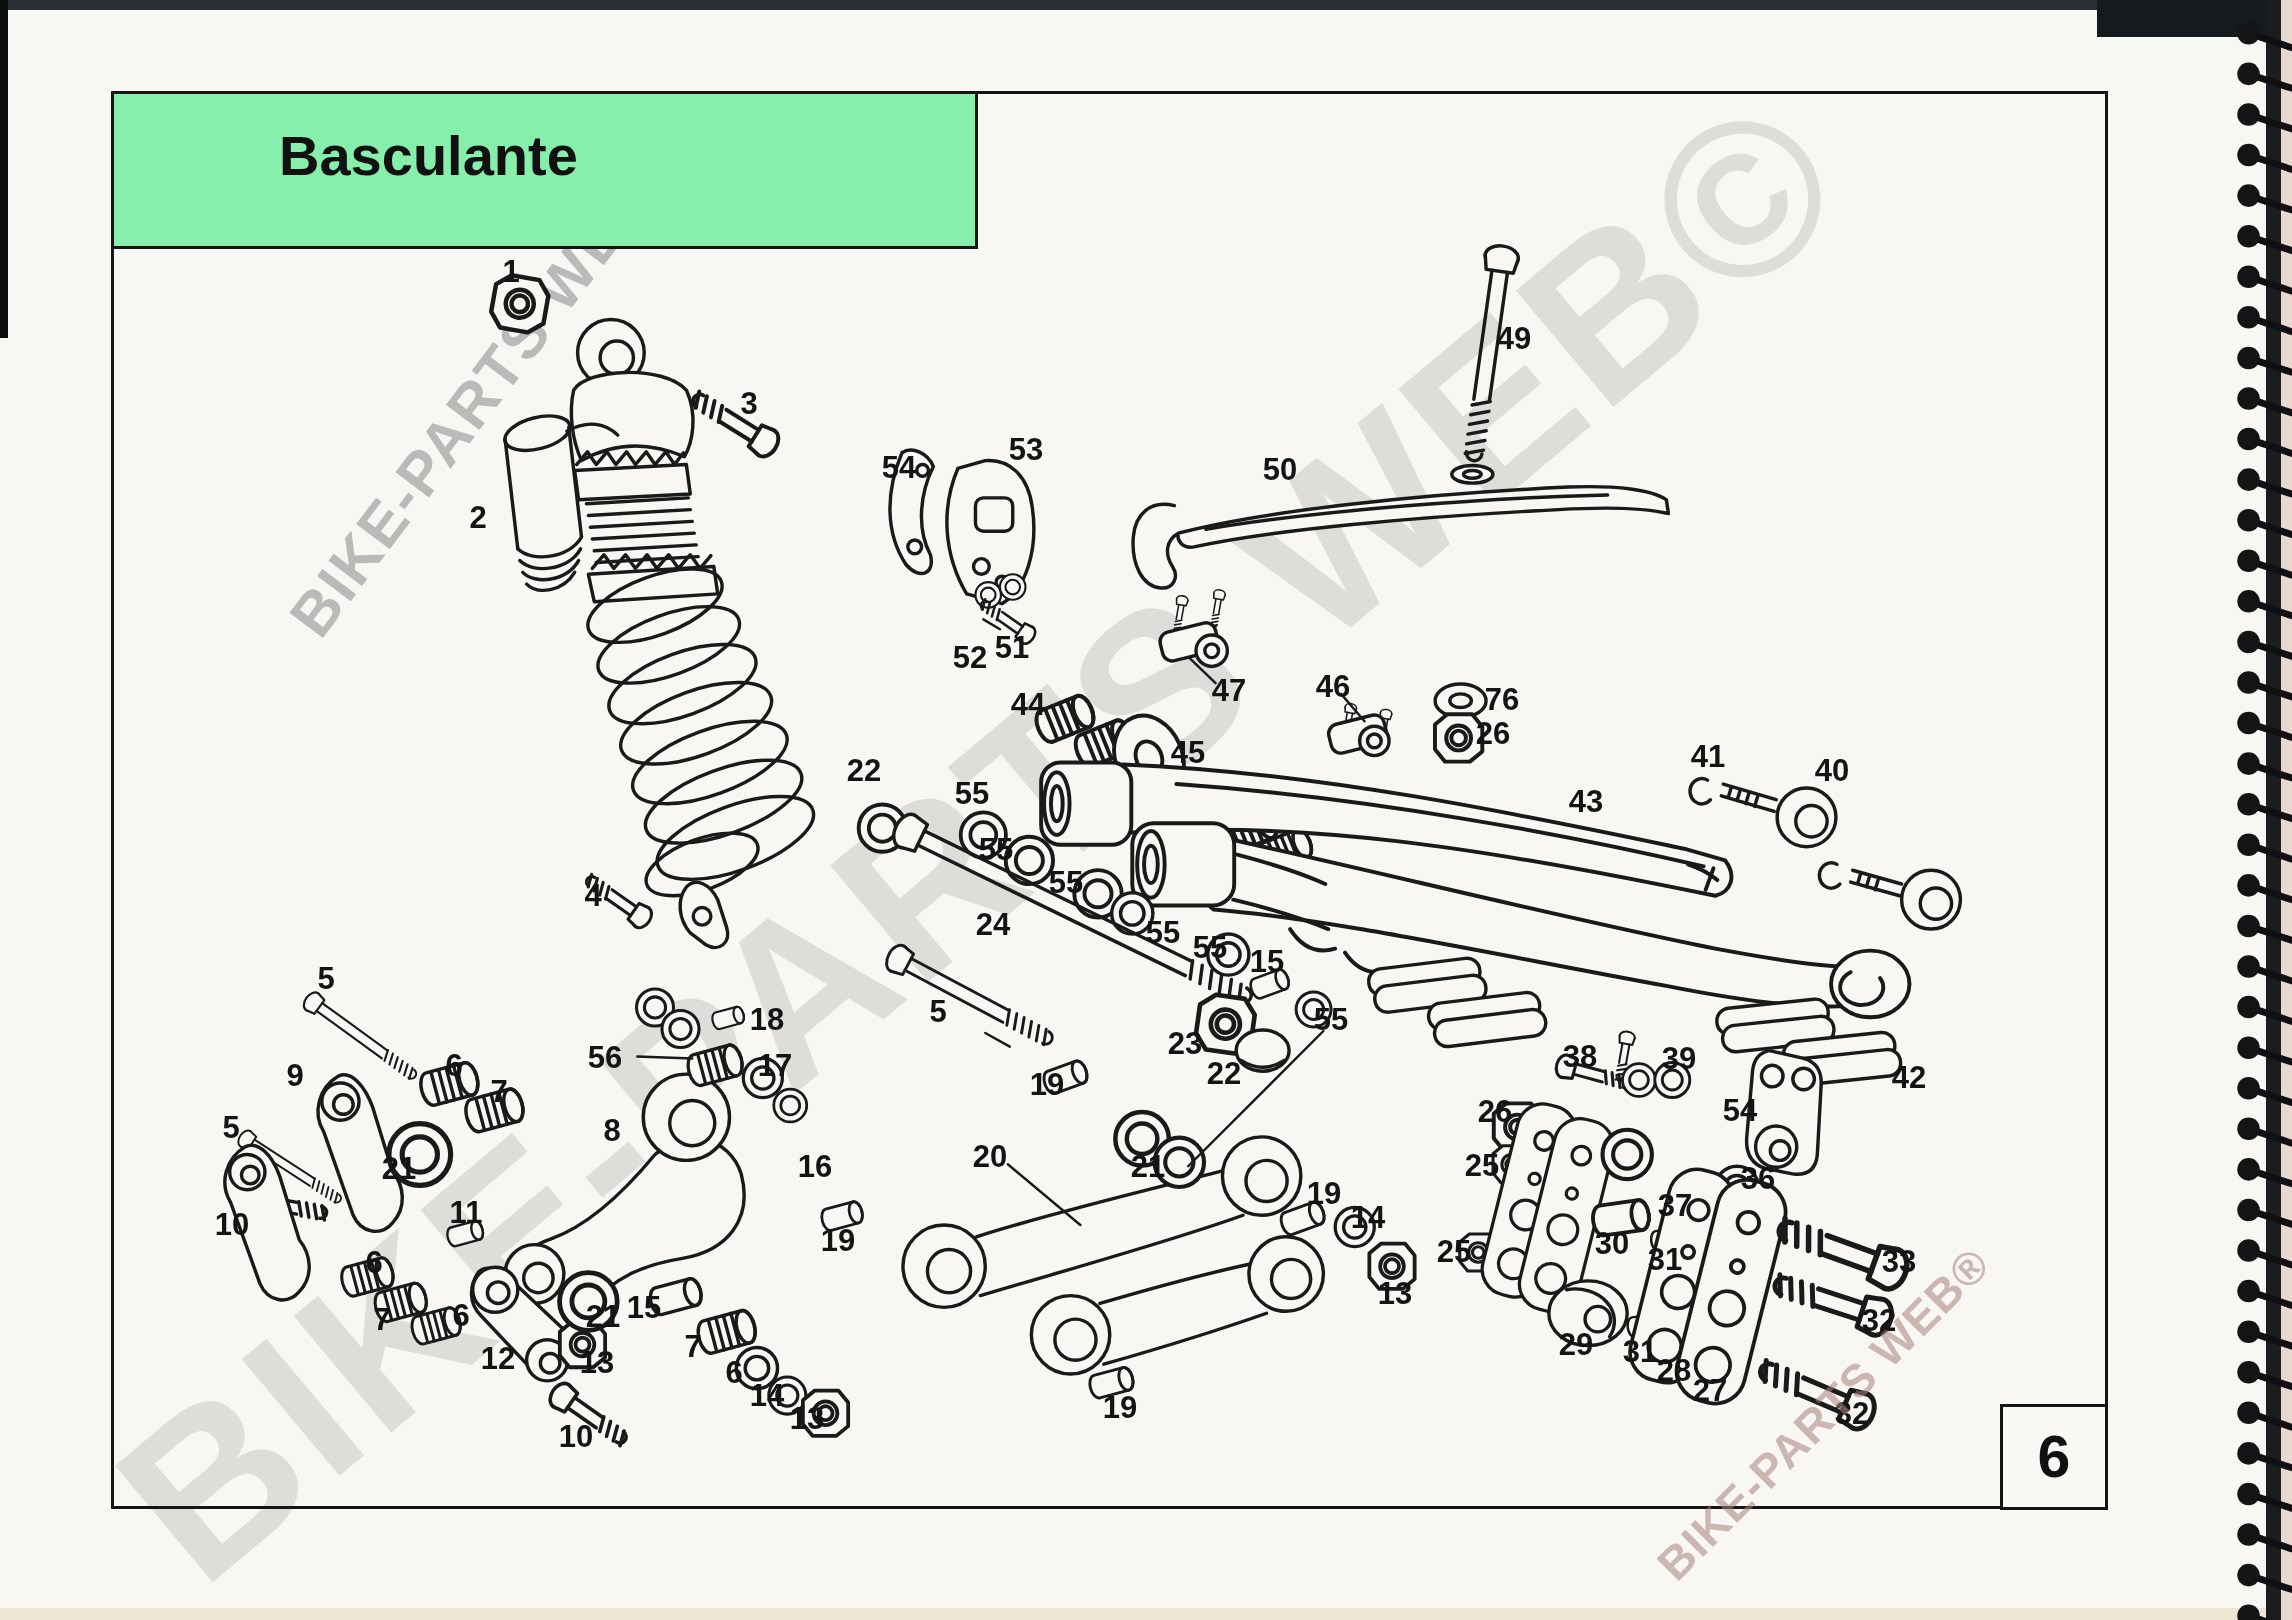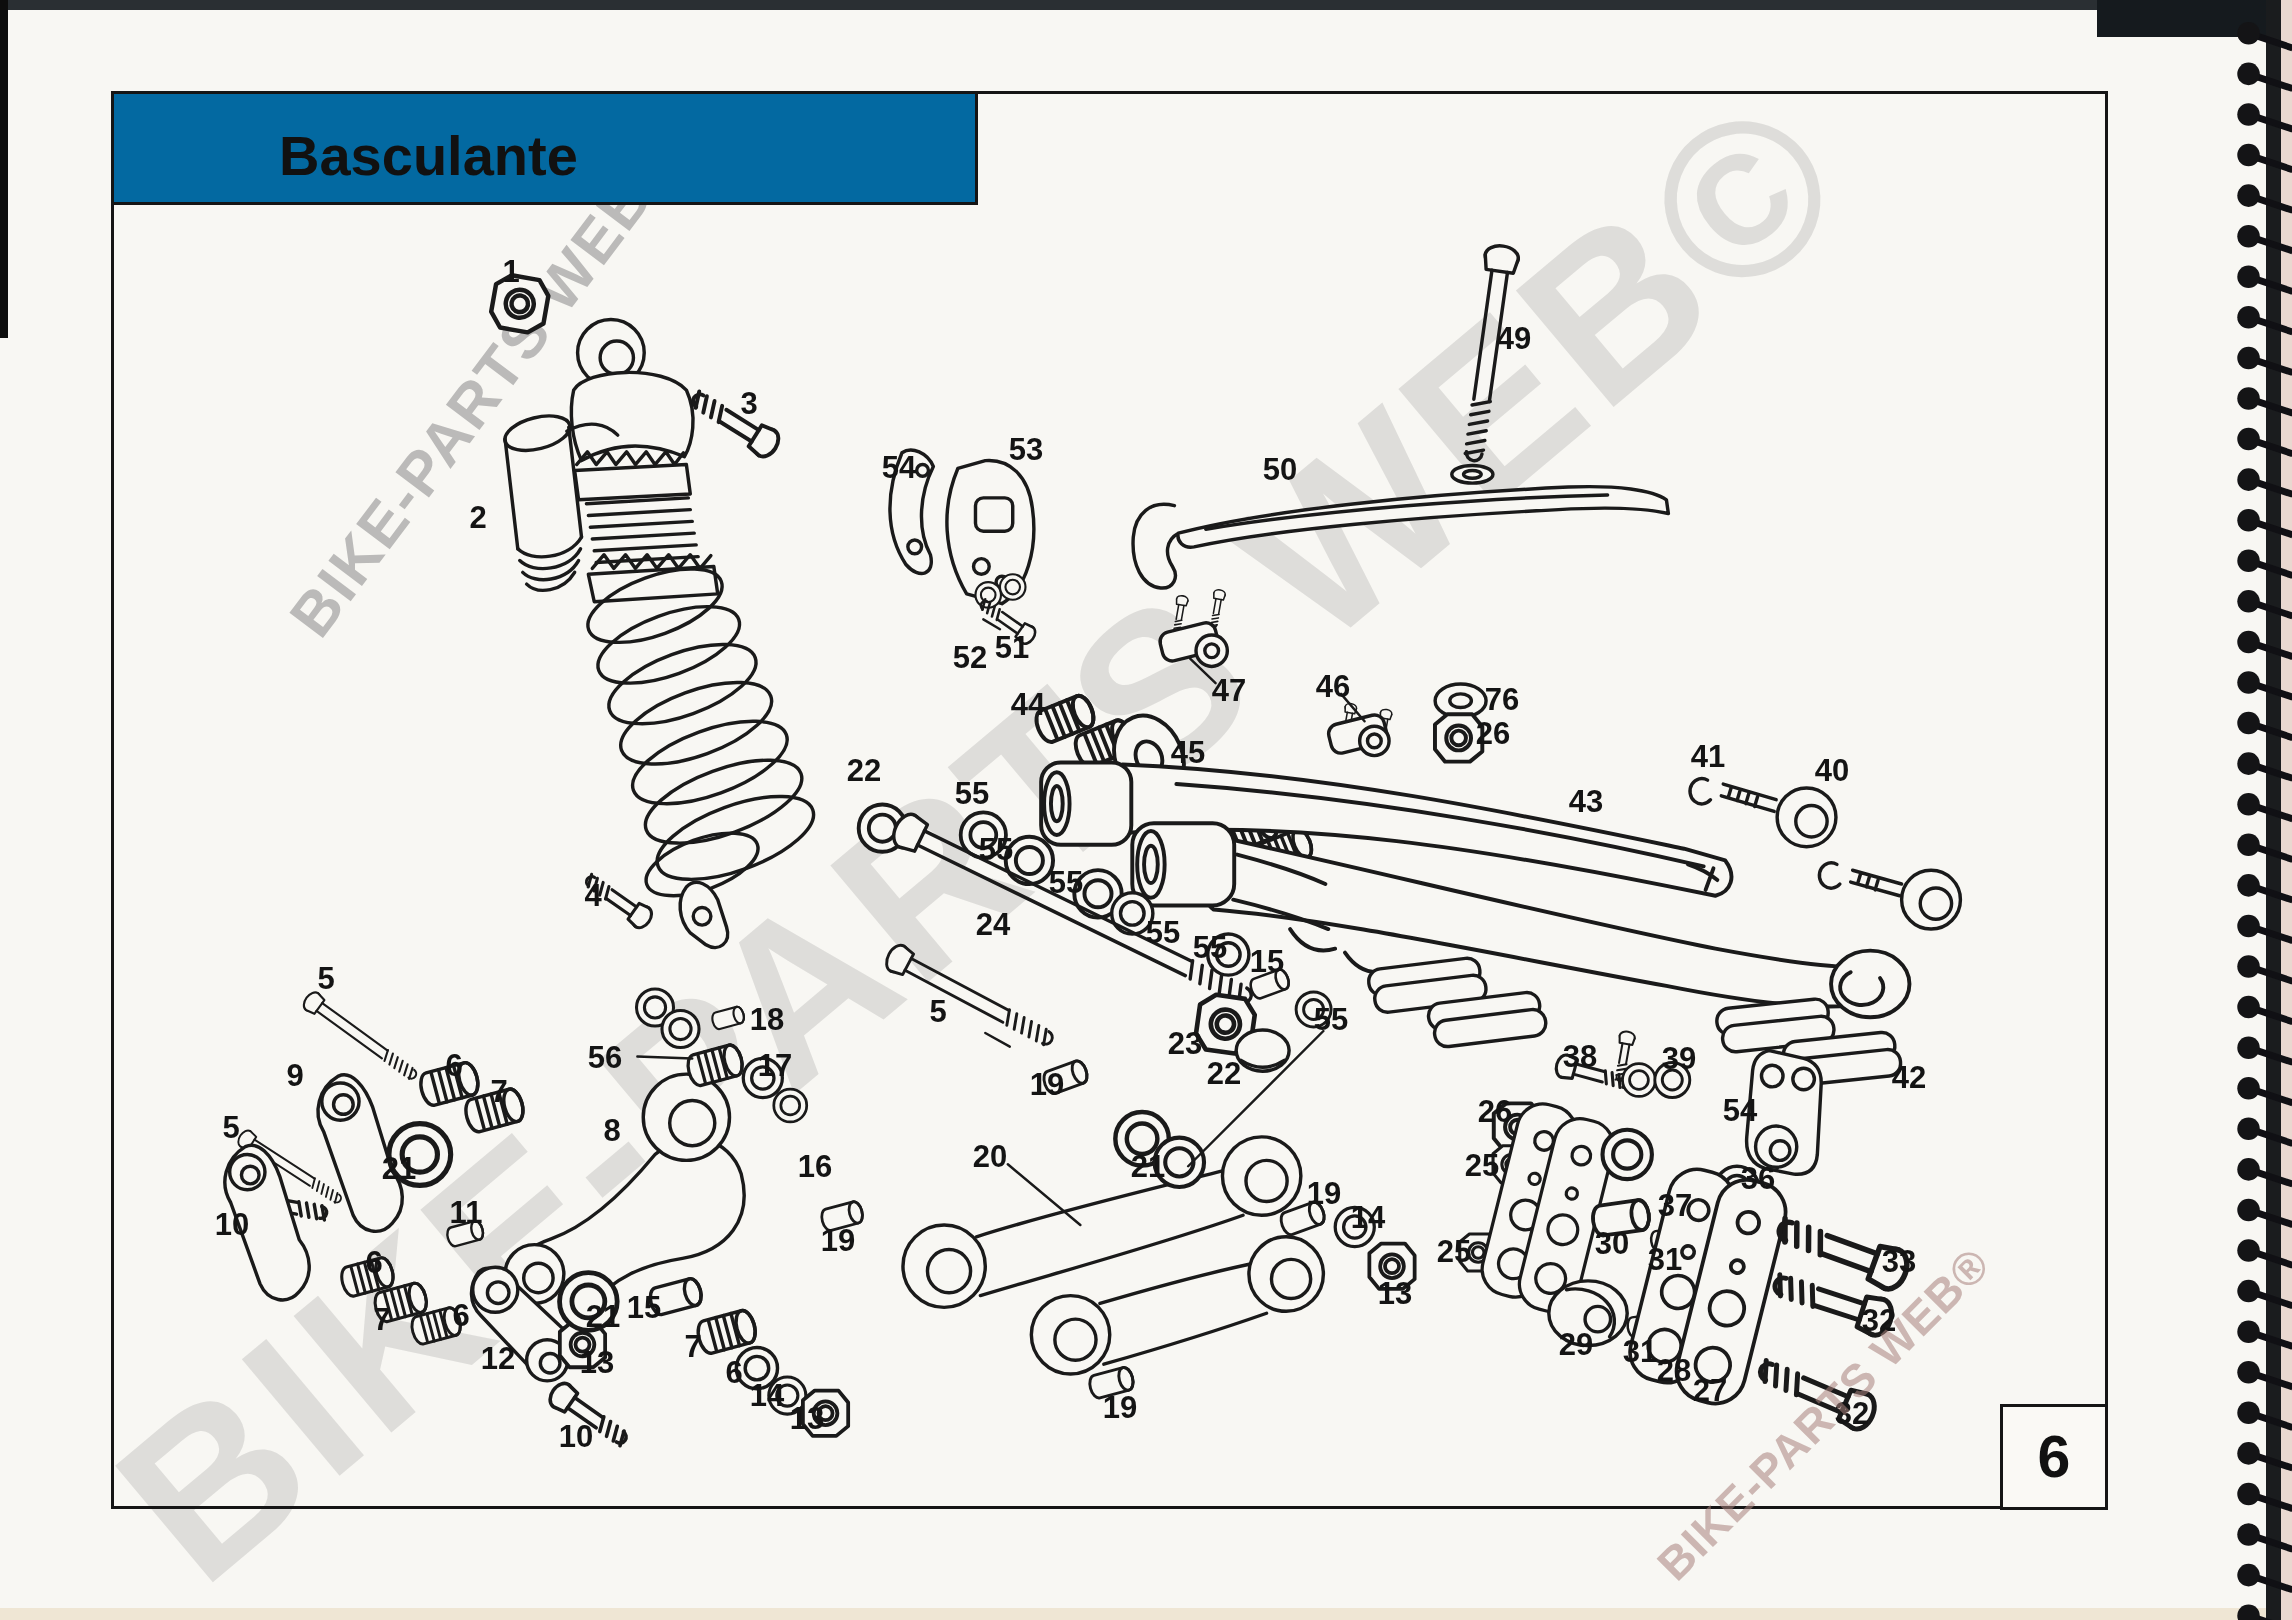--- a/index.html
+++ b/index.html
@@ -7,22 +7,22 @@
         font-family:"Liberation Sans",sans-serif;}
   .strip{position:absolute;}
   #top-strip{left:0;top:0;width:2293px;height:9.8px;background:#2a2f33;}
   #top-strip-right{right:0;top:0;width:196px;height:37px;background:#151a1e;}
   #left-strip{left:0;top:0;width:7.8px;height:338px;background:#0d0d0d;}
   #bottom-strip{left:0;bottom:0;width:2293px;height:11.8px;background:#efe6d4;}
   #edge-dark{position:absolute;left:2266px;top:0;width:14.7px;height:1620px;background:#1a1c1e;}
   #edge-pink{position:absolute;left:2281px;top:0;width:11.8px;height:1620px;background:#e9d8d0;}
   #frame{position:absolute;left:111px;top:91px;width:1997px;height:1418px;
          border:3.9px solid #151515;box-sizing:border-box;}
-  #title-box{position:absolute;left:111px;top:91px;width:867px;height:114px;
-         border:3.9px solid #151515;box-sizing:border-box;background:#0369a1;}
+  #title-box{position:absolute;left:111px;top:91px;width:867px;height:158px;
+         border:3.9px solid #151515;box-sizing:border-box;background:#86efac;}
   #title-box h1{margin:0;padding:29px 0 0 165px;font-size:56px;font-weight:bold;
          letter-spacing:0px;color:#111;}
   #page-number-box{position:absolute;left:2000px;top:1404px;width:108px;height:106px;
          border:3.9px solid #151515;box-sizing:border-box;display:flex;align-items:center;
          justify-content:center;background:#faf9f5;}
   #page-number-box span{font-size:59px;font-weight:bold;color:#111;}
   .watermark{position:absolute;font-weight:bold;white-space:nowrap;pointer-events:none;}
   #wm-large{left:-88px;top:745px;width:2058px;text-align:center;font-size:221px;
         color:rgba(120,120,122,0.20);transform:rotate(-40deg);letter-spacing:5.9px;}
   #wm-medium{left:78px;top:353px;width:814px;text-align:center;font-size:61px;

